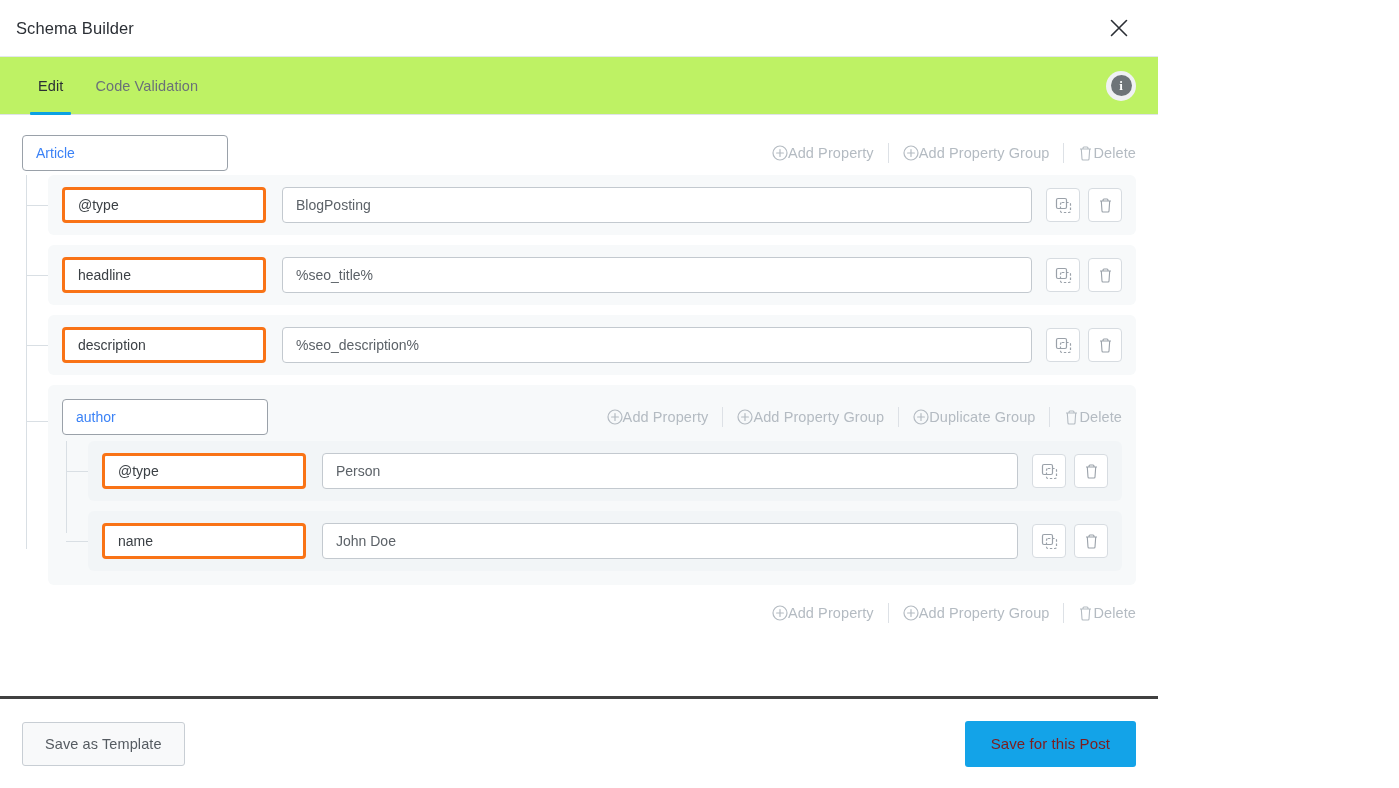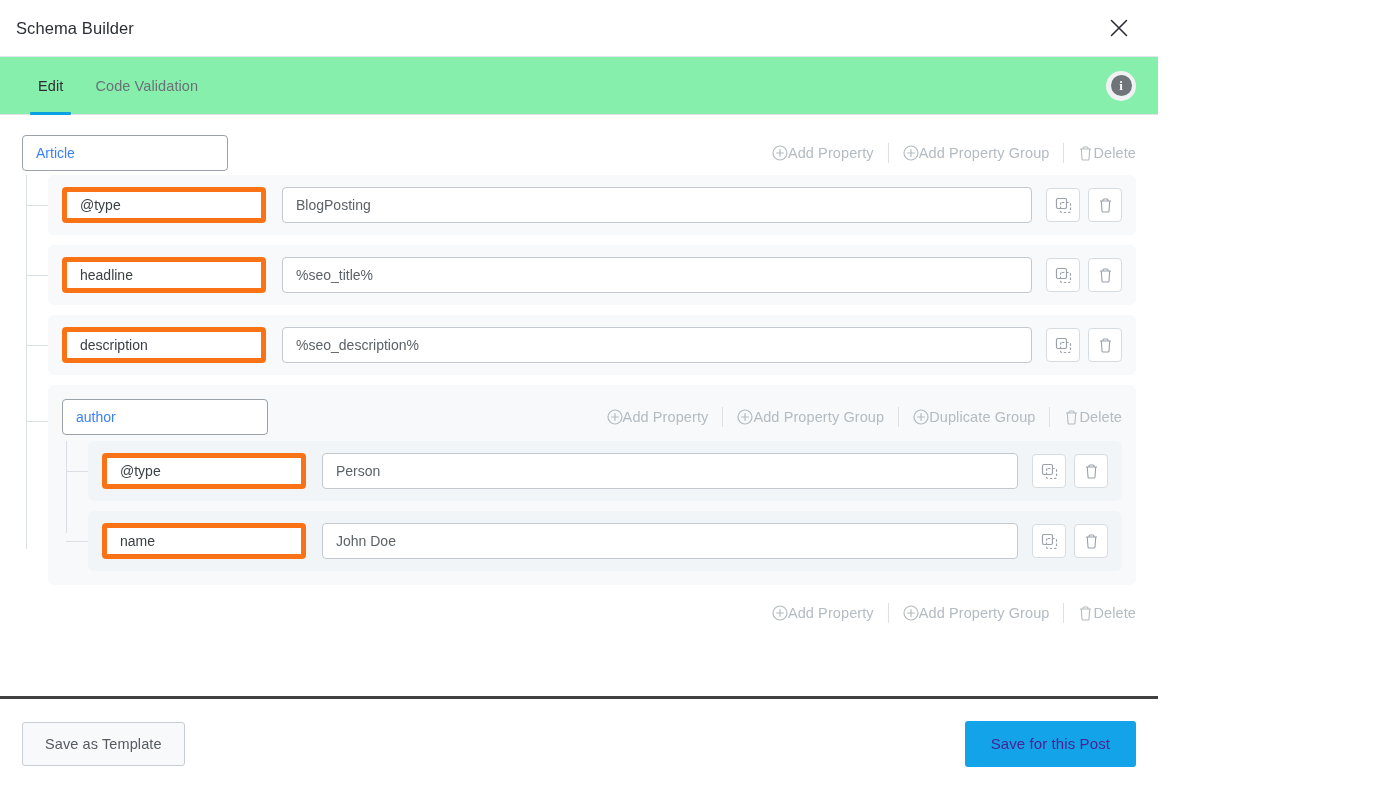--- a/index.html
+++ b/index.html
@@ -44,21 +44,21 @@
     cursor: pointer;
     background: transparent;
     border: none;
   }
   .close-btn svg { display: block; }
 
   
   .tab-bar {
     height: 58px;
     flex: 0 0 58px;
-    background: #86efac;
+    background: #bef264;
     border-bottom: 1px solid #dfe3e8;
     display: flex;
     align-items: stretch;
     padding: 0 22px 0 22px;
     position: relative;
   }
   .tab {
     display: flex;
     align-items: center;
     padding: 0 16px;
@@ -193,21 +193,21 @@
     top: 50%;
     width: 22px;
     height: 1px;
     background: #d9dfe4;
   }
   .key-input {
     width: 204px;
     flex: 0 0 204px;
     height: 36px;
     background: #ffffff;
-    border: 5px solid #f97316;
+    border: 3px solid #f97316;
     border-radius: 4px;
     display: flex;
     align-items: center;
     padding: 0 13px;
     font-size: 14px;
     color: #3b4045;
     cursor: text;
   }
   .val-input {
     flex: 1 1 auto;
@@ -316,21 +316,21 @@
     letter-spacing: 0.1px;
   }
   .footer-spacer { flex: 1 1 auto; }
   .btn-primary {
     height: 46px;
     padding: 0 26px;
     background: #13a3e8;
     border: none;
     border-radius: 3px;
     font-size: 15px;
-    color: #4c1d95;
+    color: #7f1d1d;
     cursor: pointer;
     font-family: "Liberation Sans", sans-serif;
     letter-spacing: 0.1px;
   }
 </style>
 </head>
 <body>
 
 <div class="modal">
 

